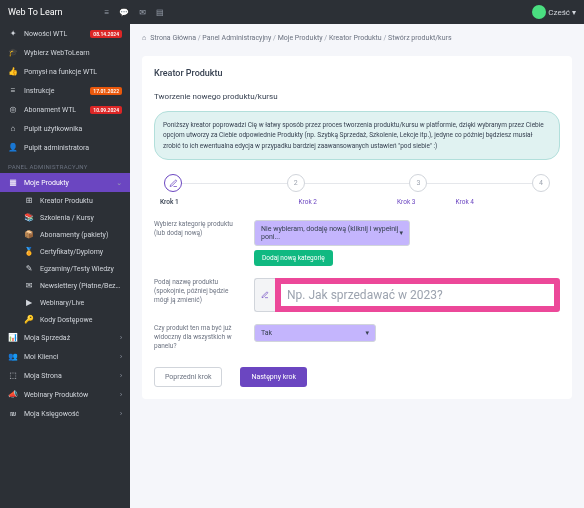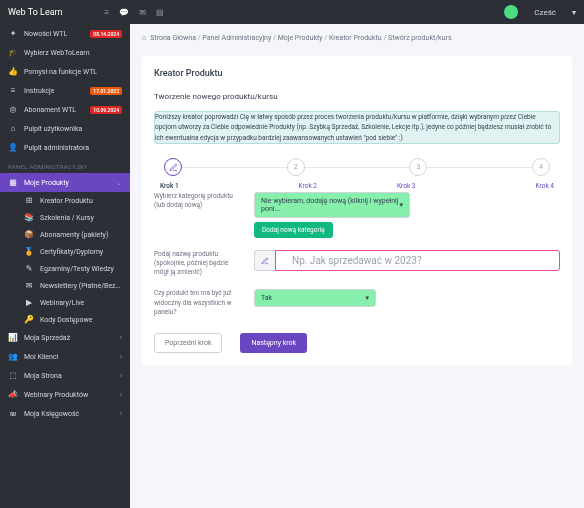--- a/index.html
+++ b/index.html
@@ -2,21 +2,21 @@
 <html><head>
 <meta charset="utf-8">
 <style>
 *{margin:0;padding:0;box-sizing:border-box;font-family:-apple-system,BlinkMacSystemFont,"Segoe UI",Roboto,sans-serif}
 body{background:#f5f6fa;width:584px;height:508px;overflow:hidden;font-size:8px}
 .topbar{height:24px;background:#2c3036;display:flex;align-items:center;padding:0 8px;justify-content:space-between}
 .topbar-left{display:flex;align-items:center;gap:22px}
 .logo{color:#fff;font-size:9px;font-weight:400}
 .topbar-icons{display:flex;gap:10px;margin-left:20px}
 .topbar-icons span{color:#9ca3af;cursor:pointer}
-.topbar-right{display:flex;align-items:center;gap:16px}
+.topbar-right{display:flex;align-items:center;gap:2px}
 .avatar{width:14px;height:14px;border-radius:50%;background:#4ade80}
 .greeting{color:#d1d5db;font-size:8px}
 .layout{display:flex;height:484px}
 .sidebar{width:130px;background:#2c3036;overflow-y:auto;flex-shrink:0}
 .sidebar::-webkit-scrollbar{width:0}
 .nav-item{display:flex;align-items:center;padding:5px 8px;color:#d1d5db;font-size:7px;cursor:pointer;gap:6px;position:relative}
 .nav-item.active{background:#6b46c1;color:#fff}
 .nav-icon{width:10px;text-align:center;font-size:8px;flex-shrink:0}
 .nav-label{flex:1;white-space:nowrap;overflow:hidden;text-overflow:ellipsis}
 .badge{font-size:5px;padding:1px 3px;border-radius:2px;color:#fff;font-weight:600}
@@ -27,42 +27,42 @@
 .sub-item{padding-left:24px;font-size:7px;padding-top:4px;padding-bottom:4px}
 .main{flex:1;padding:10px 12px;overflow-y:auto}
 .main::-webkit-scrollbar{width:4px}
 .page-title{font-size:11px;color:#374151;font-weight:500;margin-bottom:10px}
 .breadcrumb{display:flex;align-items:center;gap:4px;font-size:7px;color:#6b7280;margin-bottom:14px;flex-wrap:wrap}
 .breadcrumb a{color:#6b7280;text-decoration:none}
 .breadcrumb .sep{color:#9ca3af}
 .card{background:#fff;border-radius:4px;padding:12px}
 .card-title{font-size:9px;color:#374151;margin-bottom:14px;font-weight:500}
 .section-title{font-size:8px;color:#374151;margin-bottom:10px;font-weight:400}
-.info-box{background:#e0f2f1;border:1px solid #b2dfdb;border-radius:3px;padding:0;font-size:6.5px;color:#374151;line-height:1.6;margin-bottom:14px}
+.info-box{background:#e0f2f1;border:1px solid #b2dfdb;border-radius:14px;padding:8px;font-size:6.5px;color:#374151;line-height:1.6;margin-bottom:14px}
 .steps{display:flex;align-items:center;margin-bottom:6px;padding:0 10px}
 .step{width:18px;height:18px;border-radius:50%;border:1px solid #d1d5db;display:flex;align-items:center;justify-content:center;font-size:7px;color:#9ca3af;background:#fff;flex-shrink:0}
 .step.active{border-color:#6b46c1;color:#6b46c1}
 .step.active svg{stroke:#6b46c1}
 .step-line{flex:1;height:1px;background:#e5e7eb}
-.step-labels{display:flex;padding:0 6px;margin-bottom:2px}
+.step-labels{display:flex;padding:0 6px;margin-bottom:14px}
 .step-label{font-size:6.5px;color:#6b7280;flex:1}
 .step-label:first-child{text-align:left}
 .step-label:nth-child(2),.step-label:nth-child(3){text-align:center;color:#6b46c1}
-.step-label:last-child{text-align:right;color:#6b46c1}
+.step-label:last-child{text-align:left;color:#6b46c1}
 .step-label.current{color:#374151;font-weight:500}
 .form-row{display:flex;margin-bottom:12px;gap:10px}
 .form-label{width:90px;font-size:6.5px;color:#6b7280;line-height:1.4;flex-shrink:0}
 .form-control{flex:1}
-.select-box{border:1px solid #d1d5db;border-radius:3px;padding:4px 6px;font-size:7px;color:#374151;display:flex;justify-content:space-between;align-items:center;background:#86efac;cursor:pointer;width:156px}
+.select-box{border:1px solid #d1d5db;border-radius:3px;padding:4px 6px;font-size:7px;color:#374151;display:flex;justify-content:space-between;align-items:center;background:#c4b5fd;cursor:pointer;width:156px}
 .select-box.full{width:122px}
 .btn-green{background:#10b981;color:#fff;border:none;padding:4px 8px;font-size:6.5px;border-radius:3px;cursor:pointer;margin-top:4px;display:inline-block}
 .input-wrap{display:flex;align-items:stretch;width:100%}
 .input-prefix{background:#f3f4f6;border:1px solid #d1d5db;border-right:none;border-radius:3px 0 0 3px;padding:4px 6px;display:flex;align-items:center}
 .input-prefix svg{width:8px;height:8px;stroke:#6b46c1}
-.text-input{flex:1;border:1px solid #ec4899;border-radius:0 3px 3px 0;padding:4px 16px;font-size:10px;color:#374151;outline:none}
+.text-input{flex:1;border:6px solid #ec4899;border-radius:0 3px 3px 0;padding:4px 6px;font-size:12px;color:#374151;outline:none}
 .text-input::placeholder{color:#9ca3af}
 .footer-btns{display:flex;gap:18px;margin-top:16px}
 .btn{padding:5px 10px;font-size:7px;border-radius:3px;cursor:pointer;border:1px solid transparent}
 .btn-outline{background:#fff;border-color:#d1d5db;color:#6b7280}
 .btn-primary{background:#6b46c1;color:#fff}
 </style>
 </head>
 <body>
 
 <div class="topbar">

